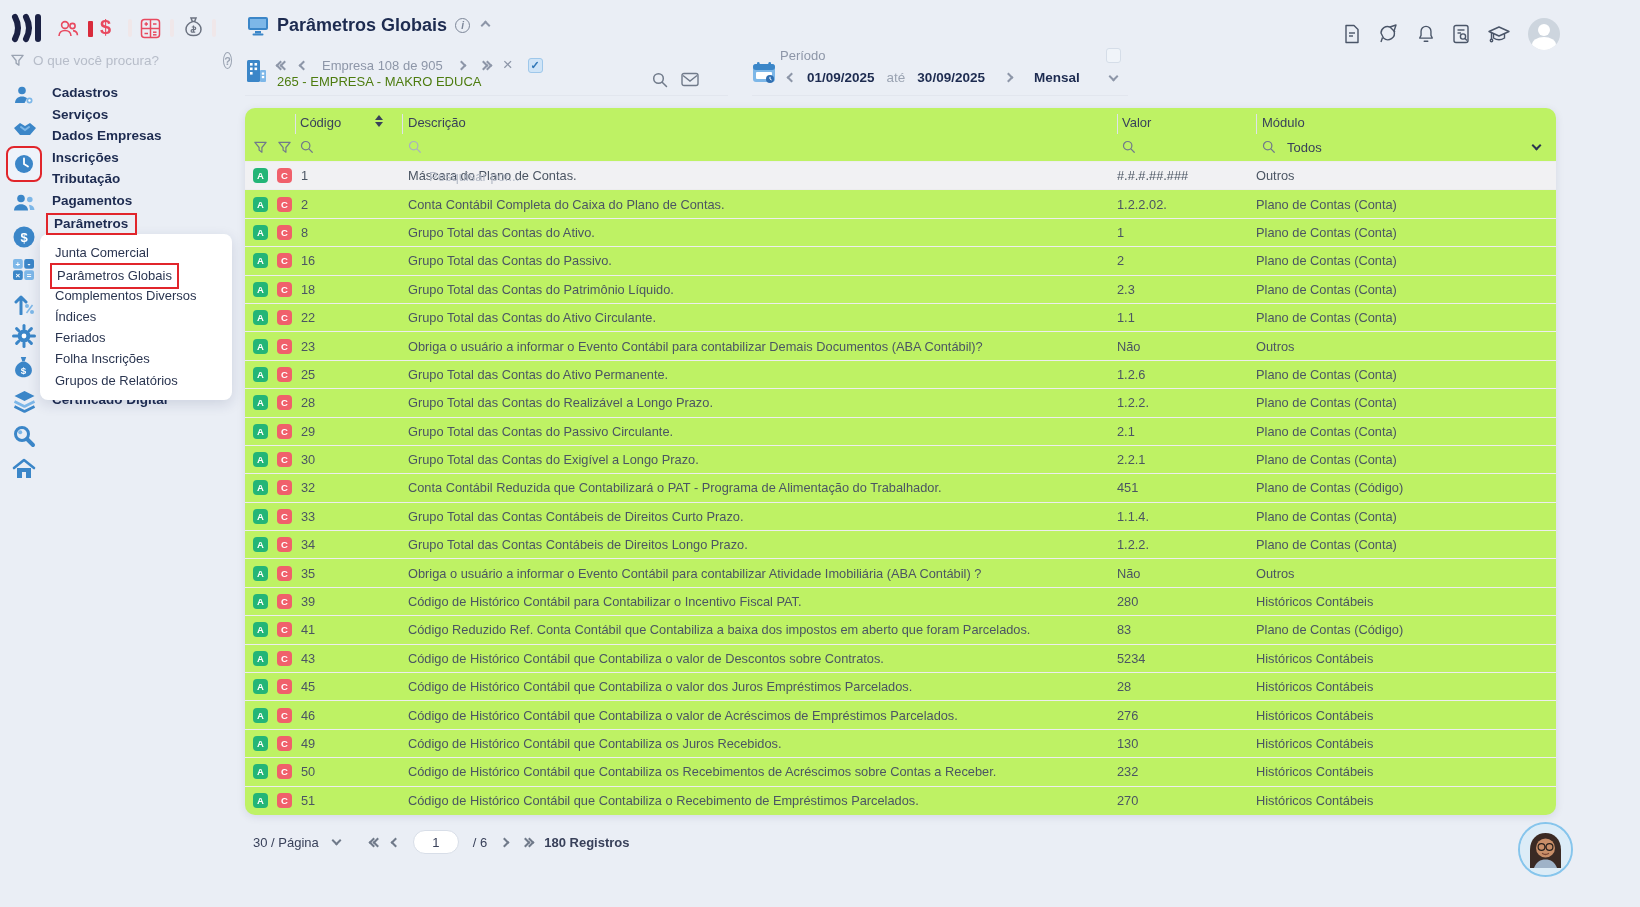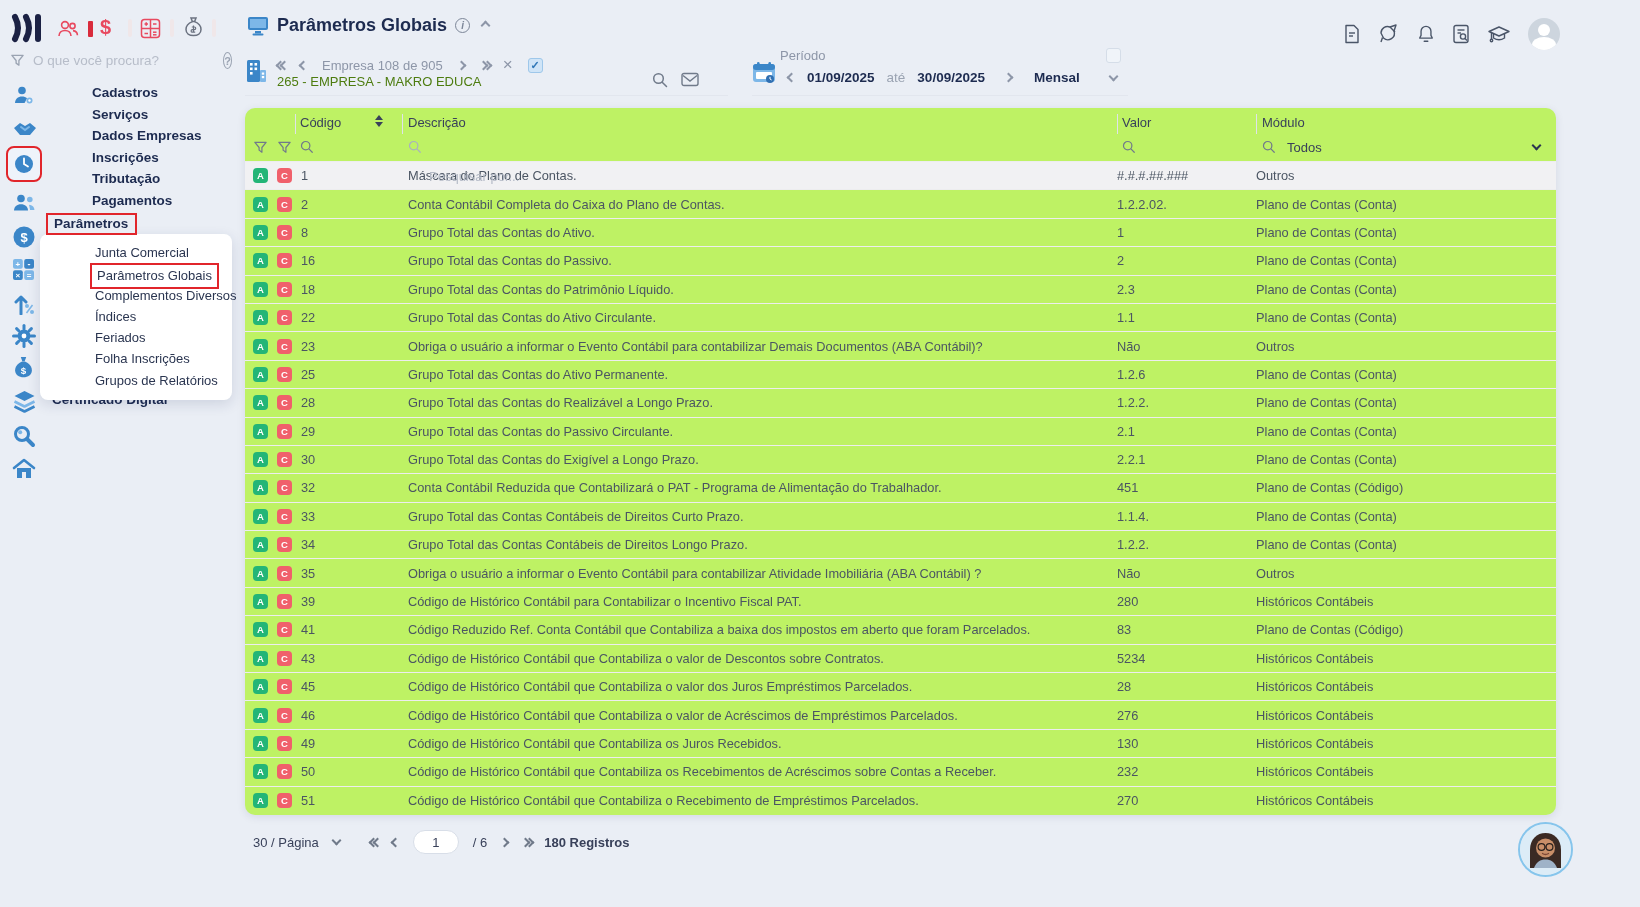--- a/index.html
+++ b/index.html
@@ -21,21 +21,21 @@
   .side-search input::placeholder { color:#b7bdc9; }
   .help-circle { width:17px; height:17px; border:1.4px solid #9aa3b2; border-radius:50%; font-size:11px; color:#9aa3b2; display:flex; align-items:center; justify-content:center; font-weight:700; }
 
   
   .rail-icon { left:12px; width:24px; height:24px; color:#3b86c8; }
   .redbox { border:2px solid #e1252b; }
   .clockbox { left:6px; top:146px; width:36px; height:36px; background:#eef3fa; border-radius:8px; display:flex; align-items:center; justify-content:center; }
 
   
   .menu { left:52px; top:82px; font-size:13.5px; font-weight:700; color:#1d2b50; }
-  .menu-item { height:21.5px; line-height:21.5px; cursor:pointer;margin-left:40px; }
+  .menu-item { height:21.5px; line-height:21.5px; cursor:pointer; }
   .param-box { left:46px; top:213px; border:2px solid #e1252b; padding:1px 7px 2px 6px; font-size:13.5px; font-weight:700; background:#eaeef5; z-index:3; }
   .submenu { left:40px; top:234px; width:192px; background:#fff; border-radius:8px; box-shadow:0 4px 14px rgba(30,45,90,.14); padding:8px 0 9px 15px; z-index:2; font-size:13px; font-weight:400; color:#2a3550; }
   .submenu .menu-item { height:21.3px; line-height:21.3px; white-space:nowrap; }
   .subm-box { border:2px solid #e1252b; padding:0 5px; display:inline-block; margin-left:-5px; }
   .cert { left:52px; top:392px; font-size:13.5px; font-weight:700; }
 
   
   .page-title-row { left:247px; top:15px; display:flex; align-items:center; gap:8px; }
   .page-title { font-size:18px; font-weight:700; color:#1d2b50; }
   .info-circle { width:15px; height:15px; border:1.3px solid #7c8698; border-radius:50%; color:#7c8698; font-size:10px; display:flex; align-items:center; justify-content:center; font-style:italic; font-weight:700; }

